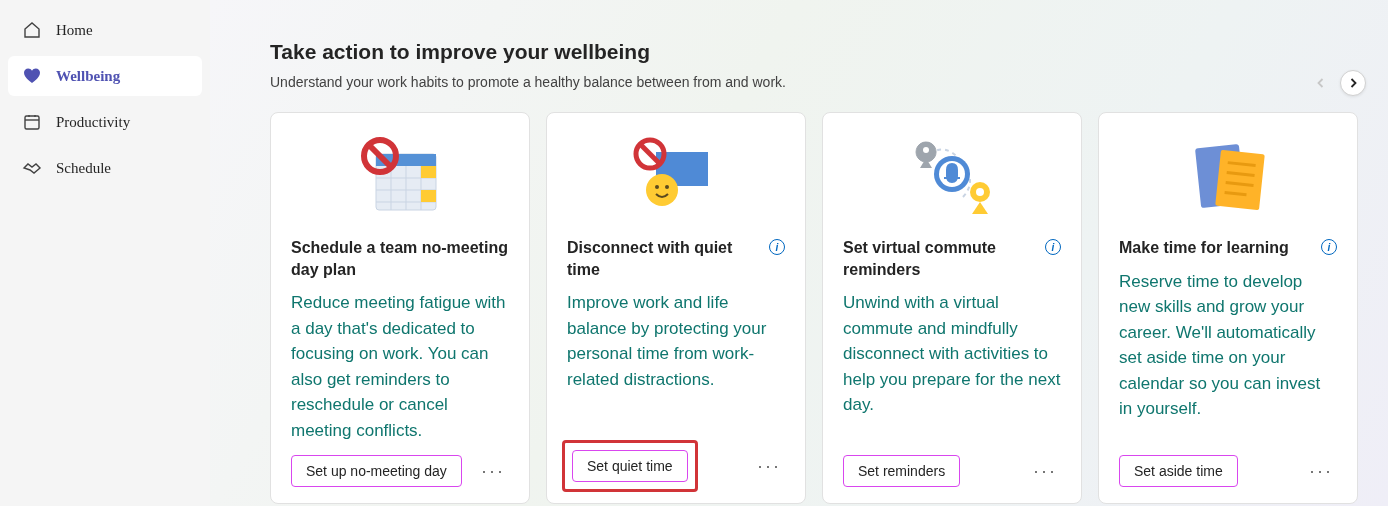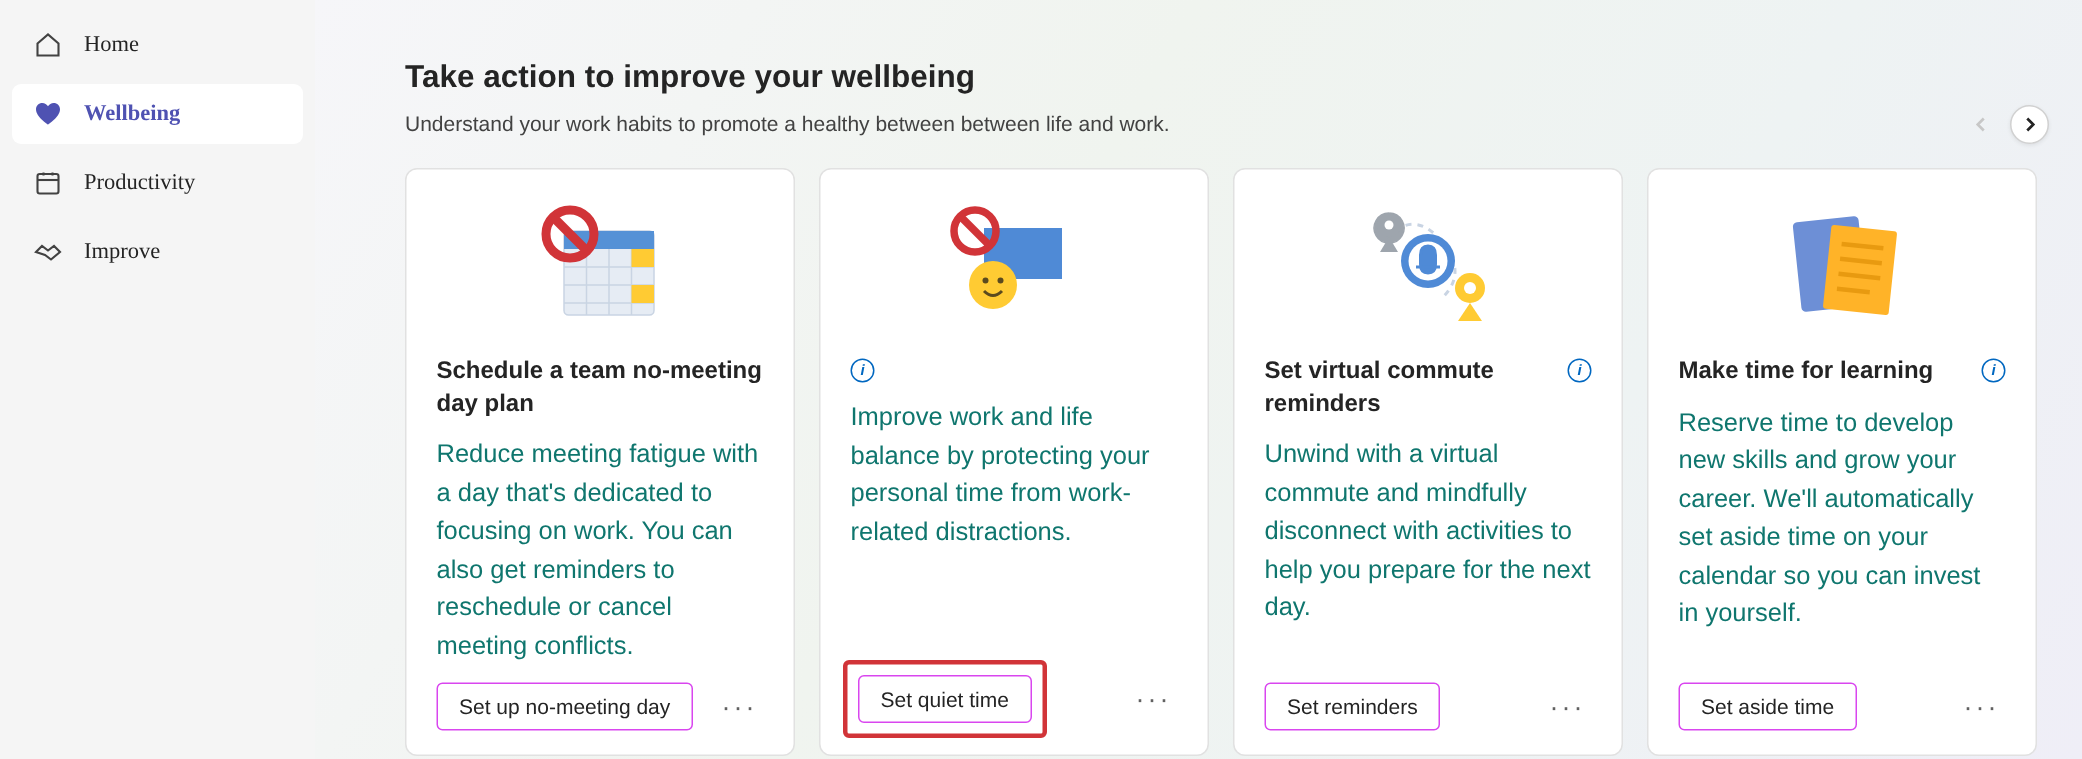--- a/index.html
+++ b/index.html
@@ -70,27 +70,27 @@
     </span>
     <span>Productivity</span>
   </div>
 
   <div class="nav-item">
     <span class="nav-icon">
       <svg viewBox="0 0 20 20" width="20" height="20" fill="none" stroke="#424242" stroke-width="1.4">
           <path d="M2 10 L6 6 L10 9 L14 6 L18 10 L12 15 L8 12 Z"></path>
         </svg>
     </span>
-    <span>Improve</span>
+    <span>Schedule</span>
   </div>
 </nav>
 
 <main class="main">
   <h1 class="page-title">Take action to improve your wellbeing</h1>
-  <p class="subtitle">Understand your work habits to promote a healthy between between life and work.</p>
+  <p class="subtitle">Understand your work habits to promote a healthy balance between from and work.</p>
 
   <div class="carousel-nav">
     <button class="nav-btn prev">
       <svg viewBox="0 0 12 12" width="12" height="12" fill="none" stroke="currentColor" stroke-width="1.8">
           <path d="M7.5 2 L3.5 6 L7.5 10"></path>
         </svg>
     </button>
     <button class="nav-btn next">
       <svg viewBox="0 0 12 12" width="12" height="12" fill="none" stroke="currentColor" stroke-width="1.8">
           <path d="M4.5 2 L8.5 6 L4.5 10"></path>
@@ -135,20 +135,21 @@
           <path d="M30 18 L82 18 L82 52 L50 52 L42 62 L42 52 L30 52 Z" fill="#4f8ad6"></path>
           <circle cx="36" cy="56" r="16" fill="#ffcb33"></circle>
           <circle cx="31" cy="53" r="2" fill="#5b4a1e"></circle>
             <circle cx="41" cy="53" r="2" fill="#5b4a1e"></circle>
           <path d="M30 60 Q36 66 42 60" stroke="#5b4a1e" stroke-width="2" fill="none"></path>
           <circle cx="24" cy="20" r="14" fill="none" stroke="#d13438" stroke-width="5"></circle>
           <line x1="14" y1="10" x2="34" y2="30" stroke="#d13438" stroke-width="5"></line>
         </svg>
       </div>
       <div class="card-header">
+        <div class="card-title">Disconnect with quiet time</div>
         <span class="info-icon">i</span>
       </div>
       <p class="card-desc">Improve work and life balance by protecting your personal time from work-related distractions.</p>
       <div class="card-footer">
         <span class="highlight">
           <button class="action-btn">Set quiet time</button>
         </span>
         <span class="more">···</span>
       </div>
     </div>

